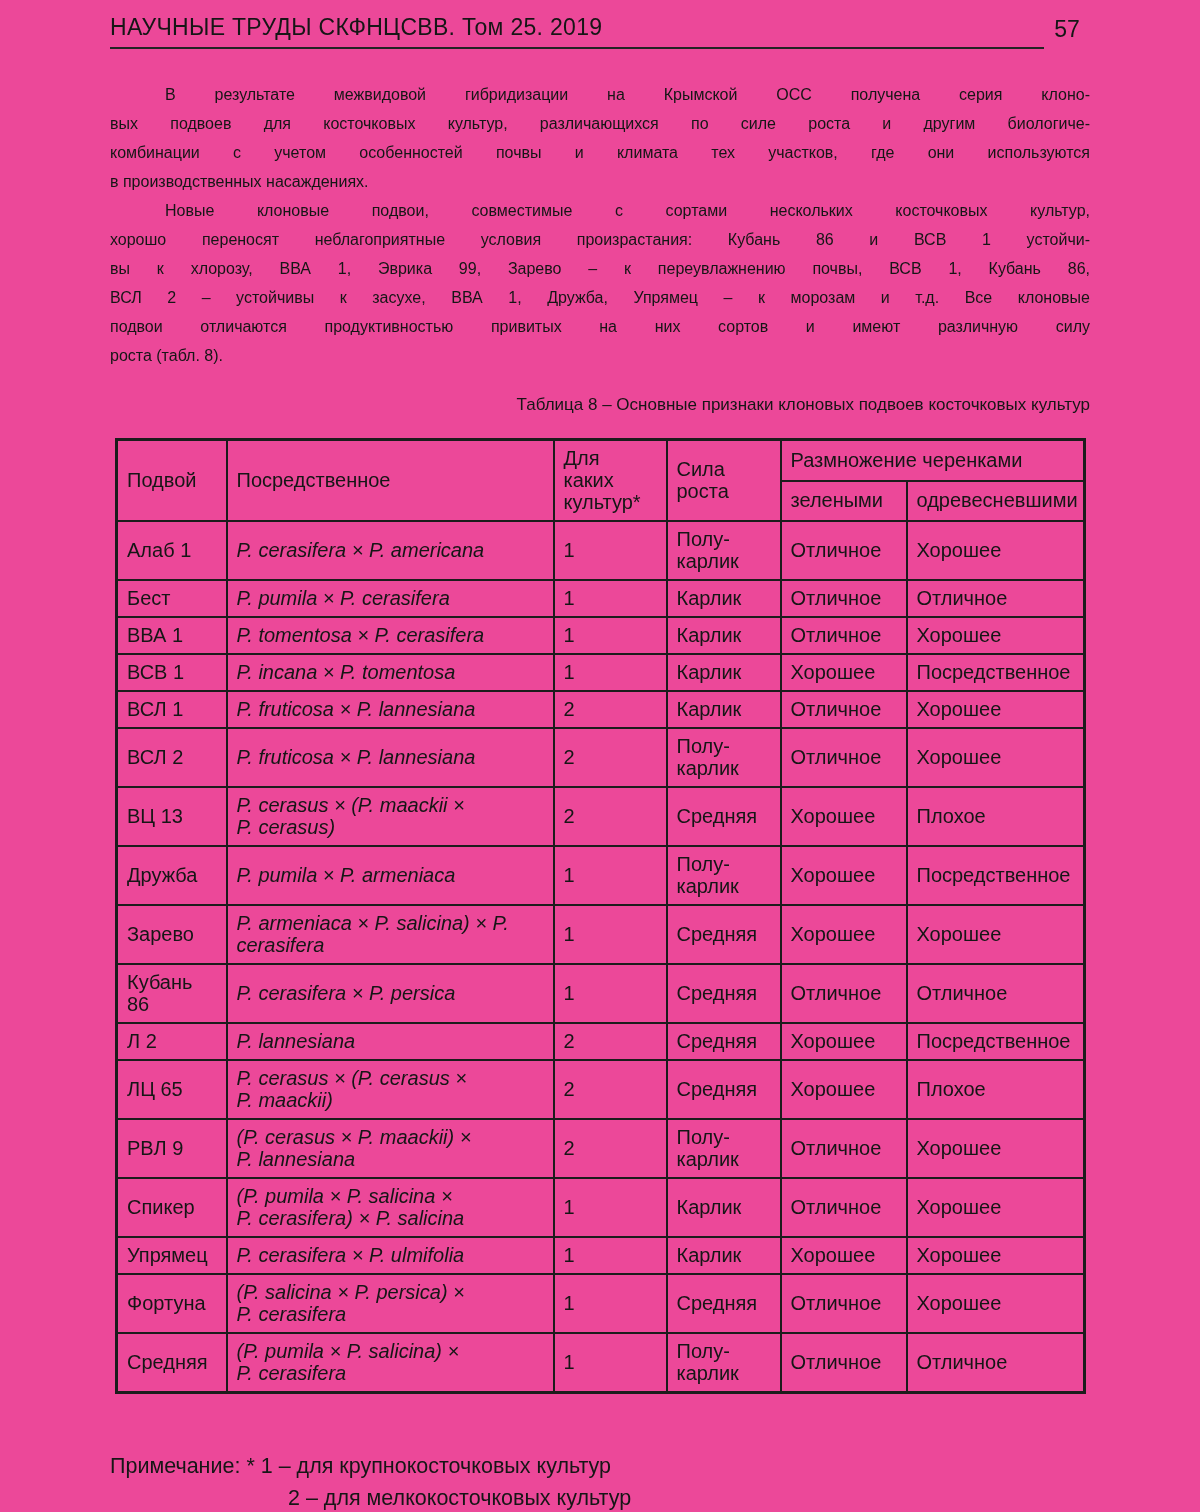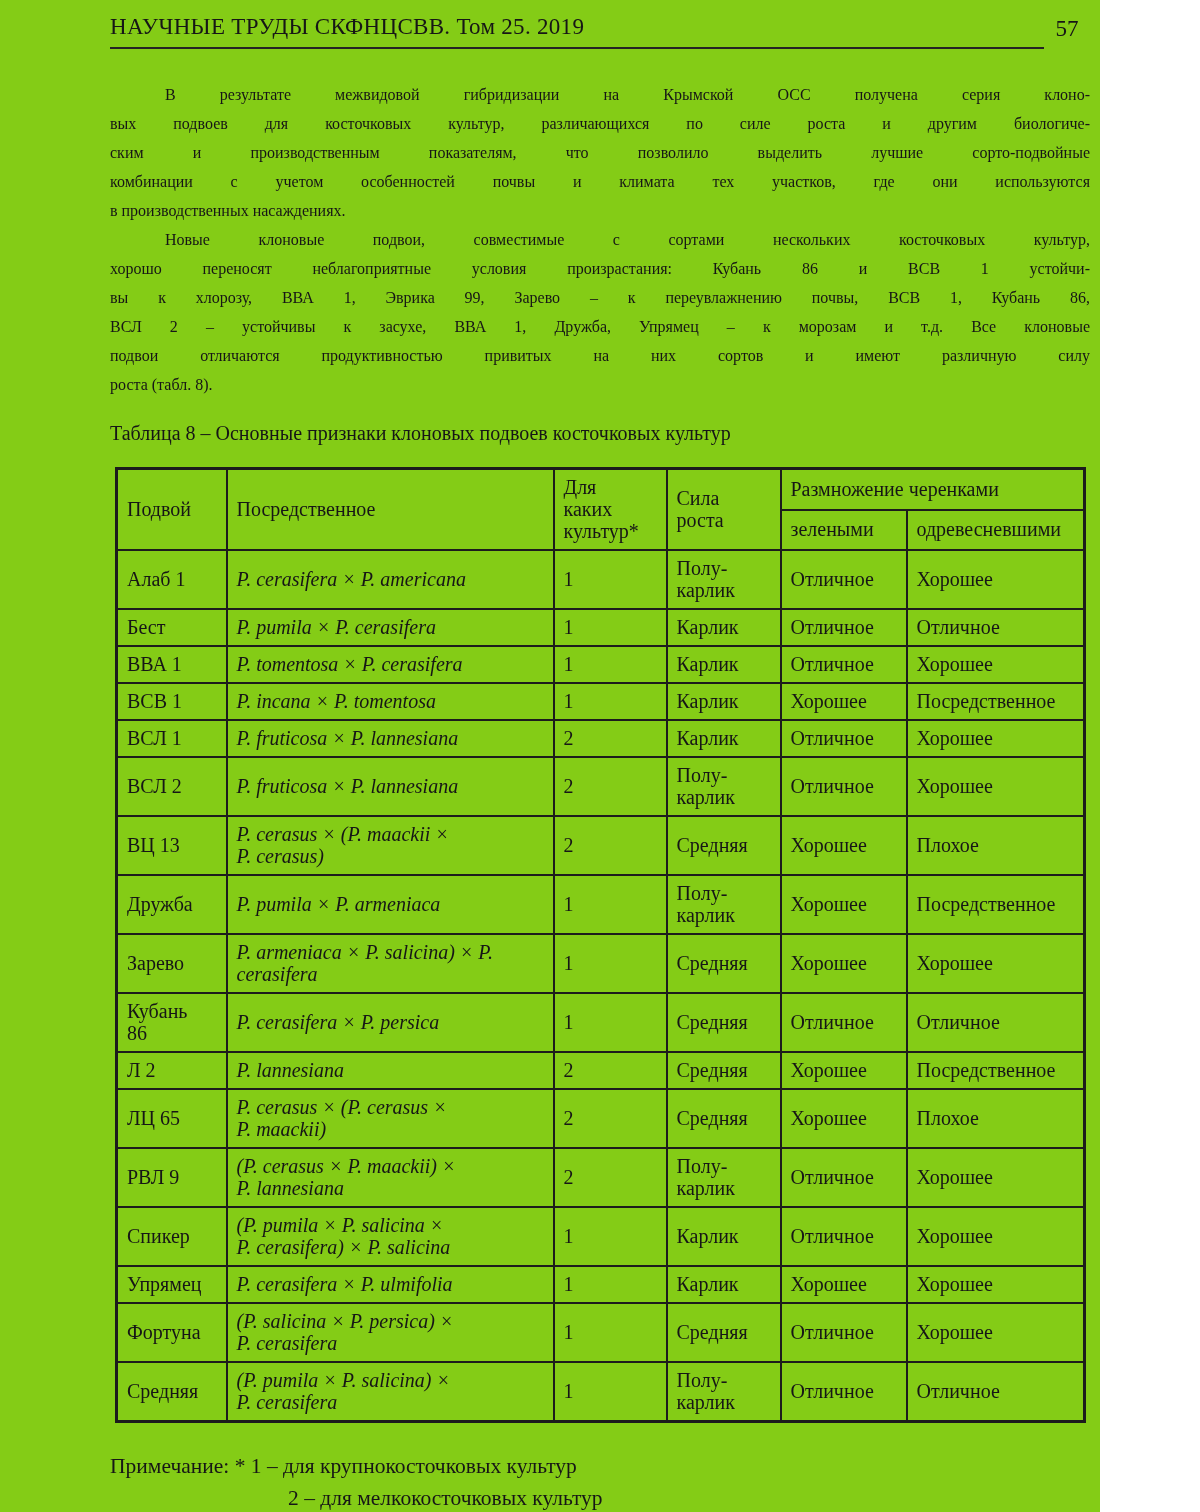--- a/index.html
+++ b/index.html
@@ -1,21 +1,21 @@
 <!DOCTYPE html>
 <html lang="ru"><head>
 <meta charset="utf-8">
 <style>
   html,body{margin:0;padding:0;background:#ffffff;}
   .page{
     position:relative;
-    width:1100px;height:1512px;
-    background:#84cc16;
+    width:1200px;height:1512px;
+    background:#ec4899;
     overflow:hidden;
-    font-family:Liberation Serif, serif;
+    font-family:Liberation Sans, sans-serif;
     color:#161616;
   }
   .content{position:absolute;left:110px;top:0;width:980px;}
 
   
   .running-head{display:flex;align-items:flex-end;margin-top:12px;}
   .rh-title{
     flex:1;font-size:23px;line-height:30px;
     border-bottom:2px solid #242424;padding-bottom:5px;
     letter-spacing:.3px;white-space:nowrap;
@@ -23,21 +23,21 @@
   .rh-num{width:46px;text-align:center;font-size:23px;line-height:30px;padding-bottom:5px;}
 
   
   .bodytext{margin-top:31px;font-size:16px;line-height:29px;}
   .para{margin:0;}
   .jline{text-align:justify;text-align-last:justify;}
   .jline.first{text-indent:55px;}
   .jline.last{text-align-last:left;}
 
   
-  .caption{margin-top:20px;text-align:left;font-size:20px;line-height:29px;}
+  .caption{margin-top:20px;text-align:right;font-size:17px;line-height:29px;}
 
   
   table.rootstock{
     margin-top:19px;margin-left:5px;
     border-collapse:collapse;table-layout:fixed;
     width:968px;
     border:3px solid #1c1c1c;
   }
   table.rootstock th,table.rootstock td{
     border:2px solid #1c1c1c;
@@ -69,21 +69,20 @@
 
     <div class="running-head">
       <div class="rh-title">НАУЧНЫЕ ТРУДЫ СКФНЦСВВ. Том 25. 2019</div>
       <div class="rh-num">57</div>
     </div>
 
     <div class="bodytext">
       <div class="para">
           <div class="jline first">В результате межвидовой гибридизации на Крымской ОСС получена серия клоно-</div>
           <div class="jline">вых подвоев для косточковых культур, различающихся по силе роста и другим биологиче-</div>
-          <div class="jline">ским и производственным показателям, что позволило выделить лучшие сорто-подвойные</div>
           <div class="jline">комбинации с учетом особенностей почвы и климата тех участков, где они используются</div>
           <div class="jline last">в производственных насаждениях.</div>
         </div>
       <div class="para">
           <div class="jline first">Новые клоновые подвои, совместимые с сортами нескольких косточковых культур,</div>
           <div class="jline">хорошо переносят неблагоприятные условия произрастания: Кубань 86 и ВСВ 1 устойчи-</div>
           <div class="jline">вы к хлорозу, ВВА 1, Эврика 99, Зарево – к переувлажнению почвы, ВСВ 1, Кубань 86,</div>
           <div class="jline">ВСЛ 2 – устойчивы к засухе, ВВА 1, Дружба, Упрямец – к морозам и т.д. Все клоновые</div>
           <div class="jline">подвои отличаются продуктивностью привитых на них сортов и имеют различную силу</div>
           <div class="jline last">роста (табл. 8).</div>

